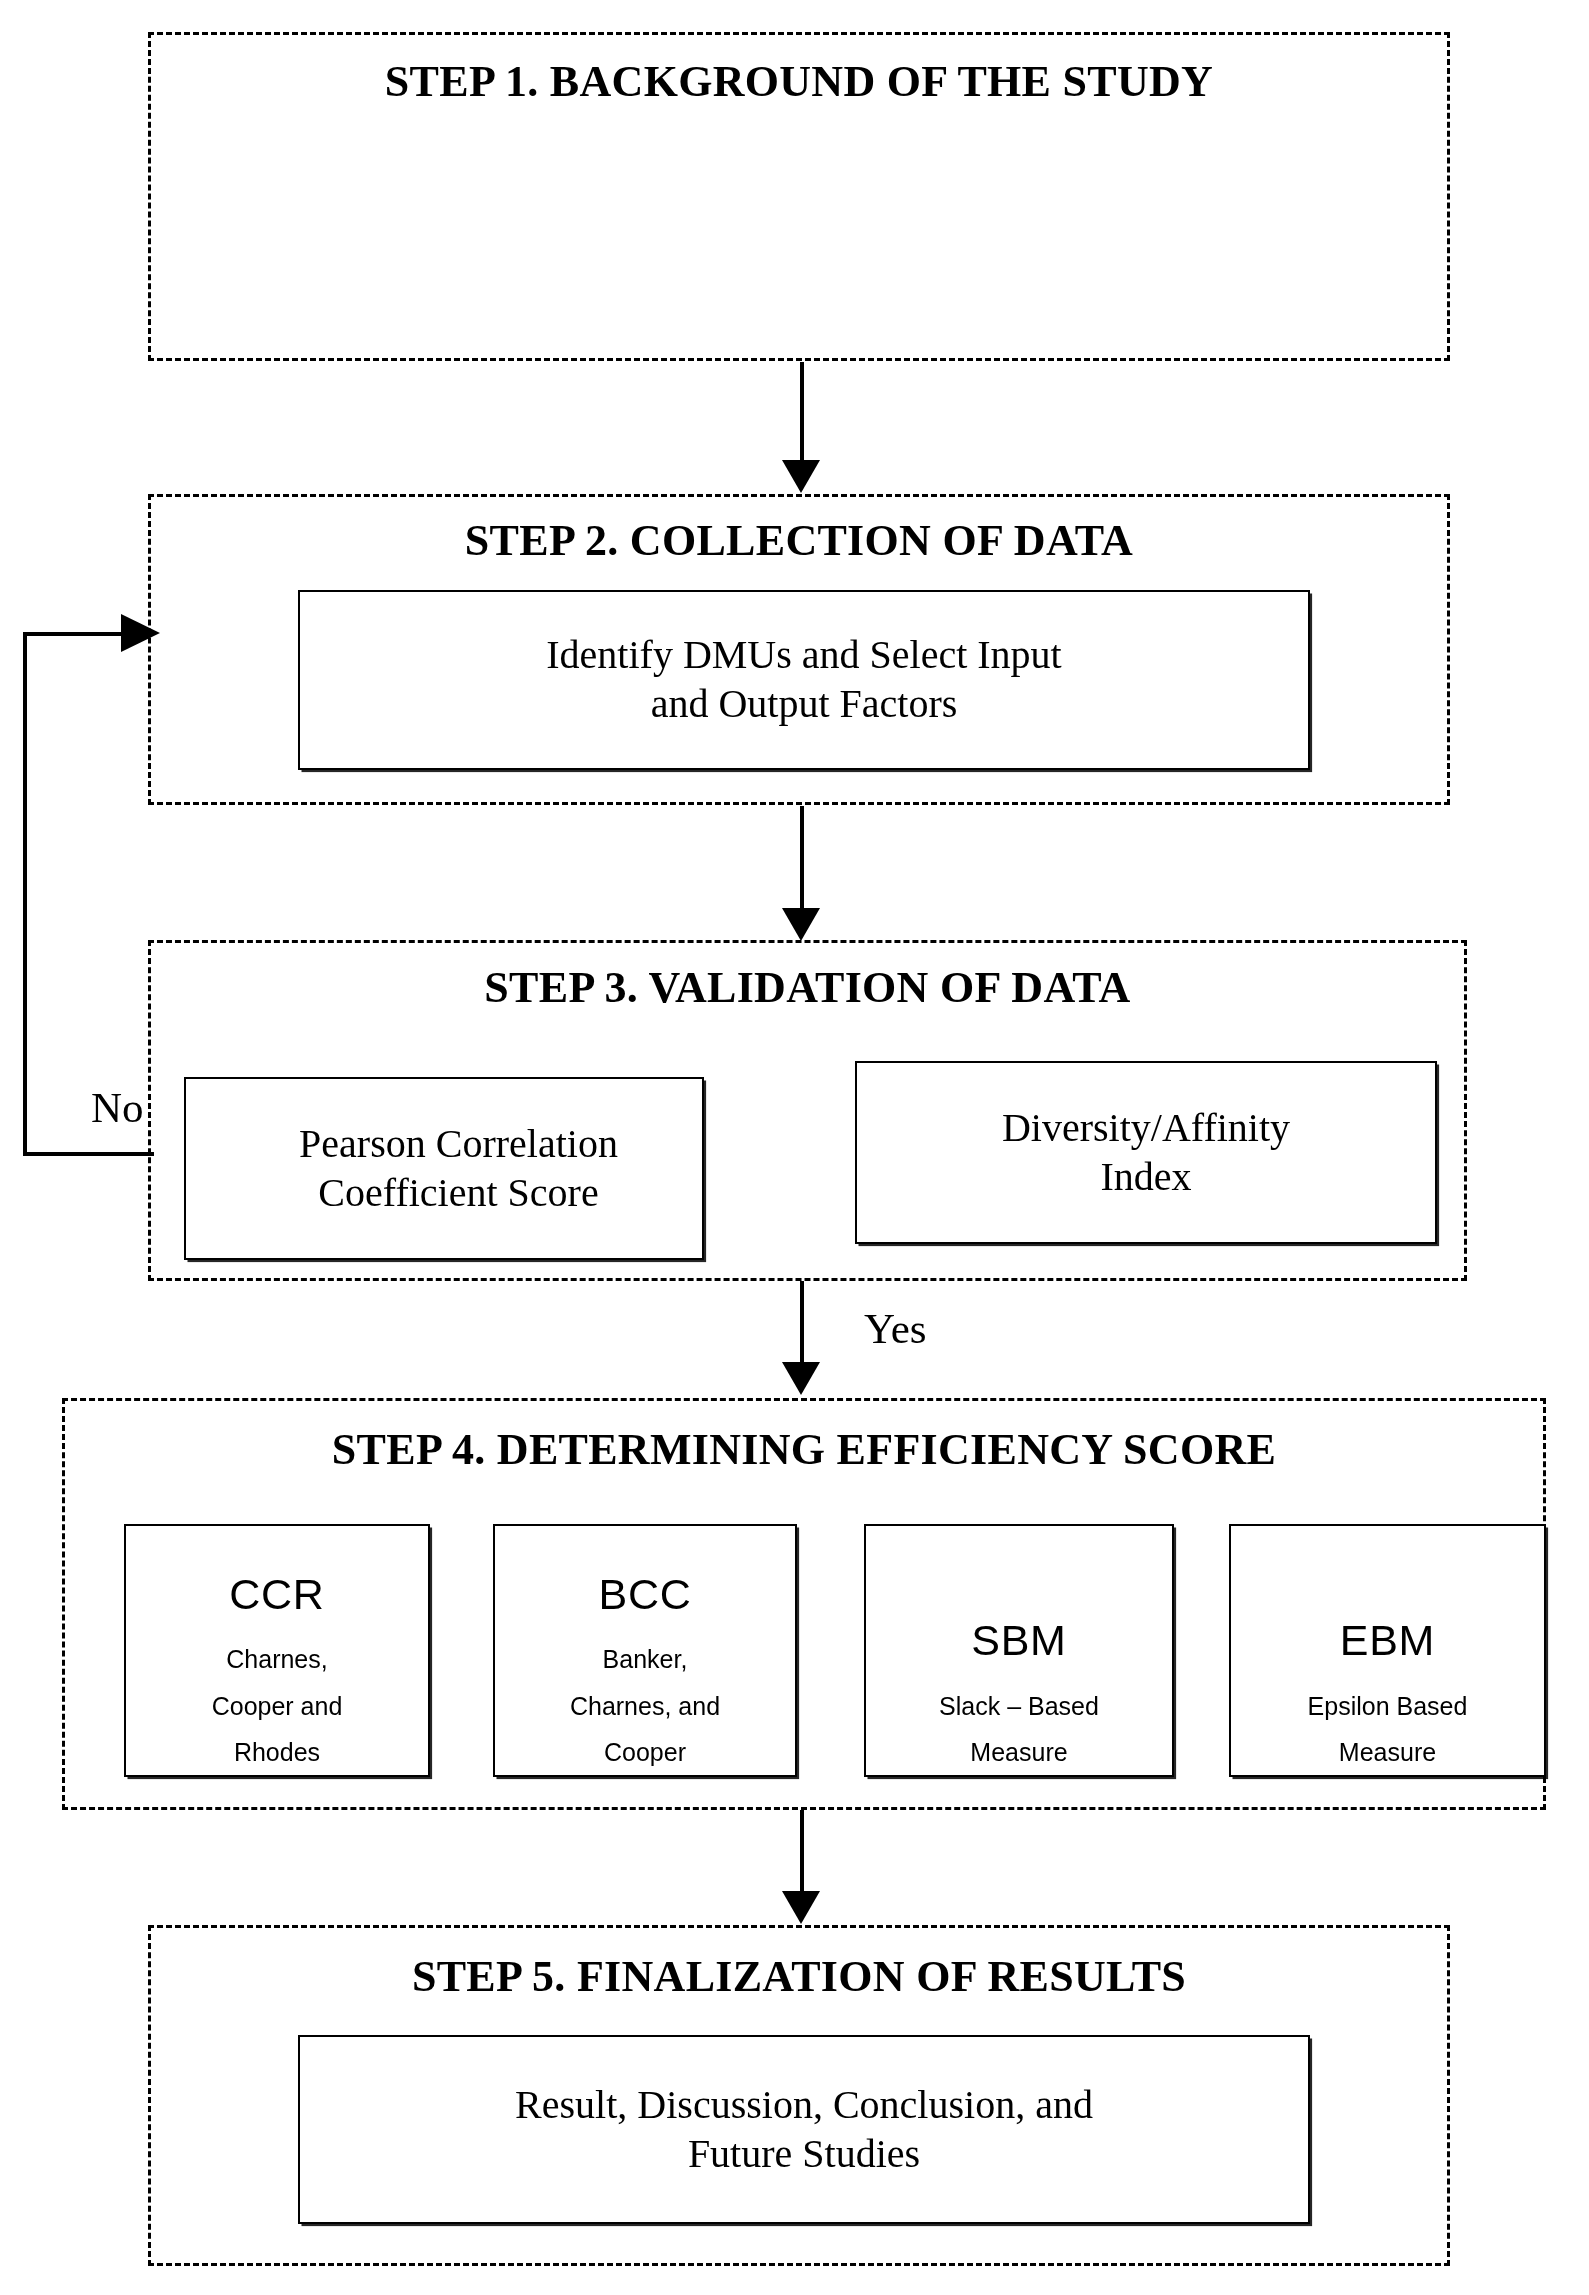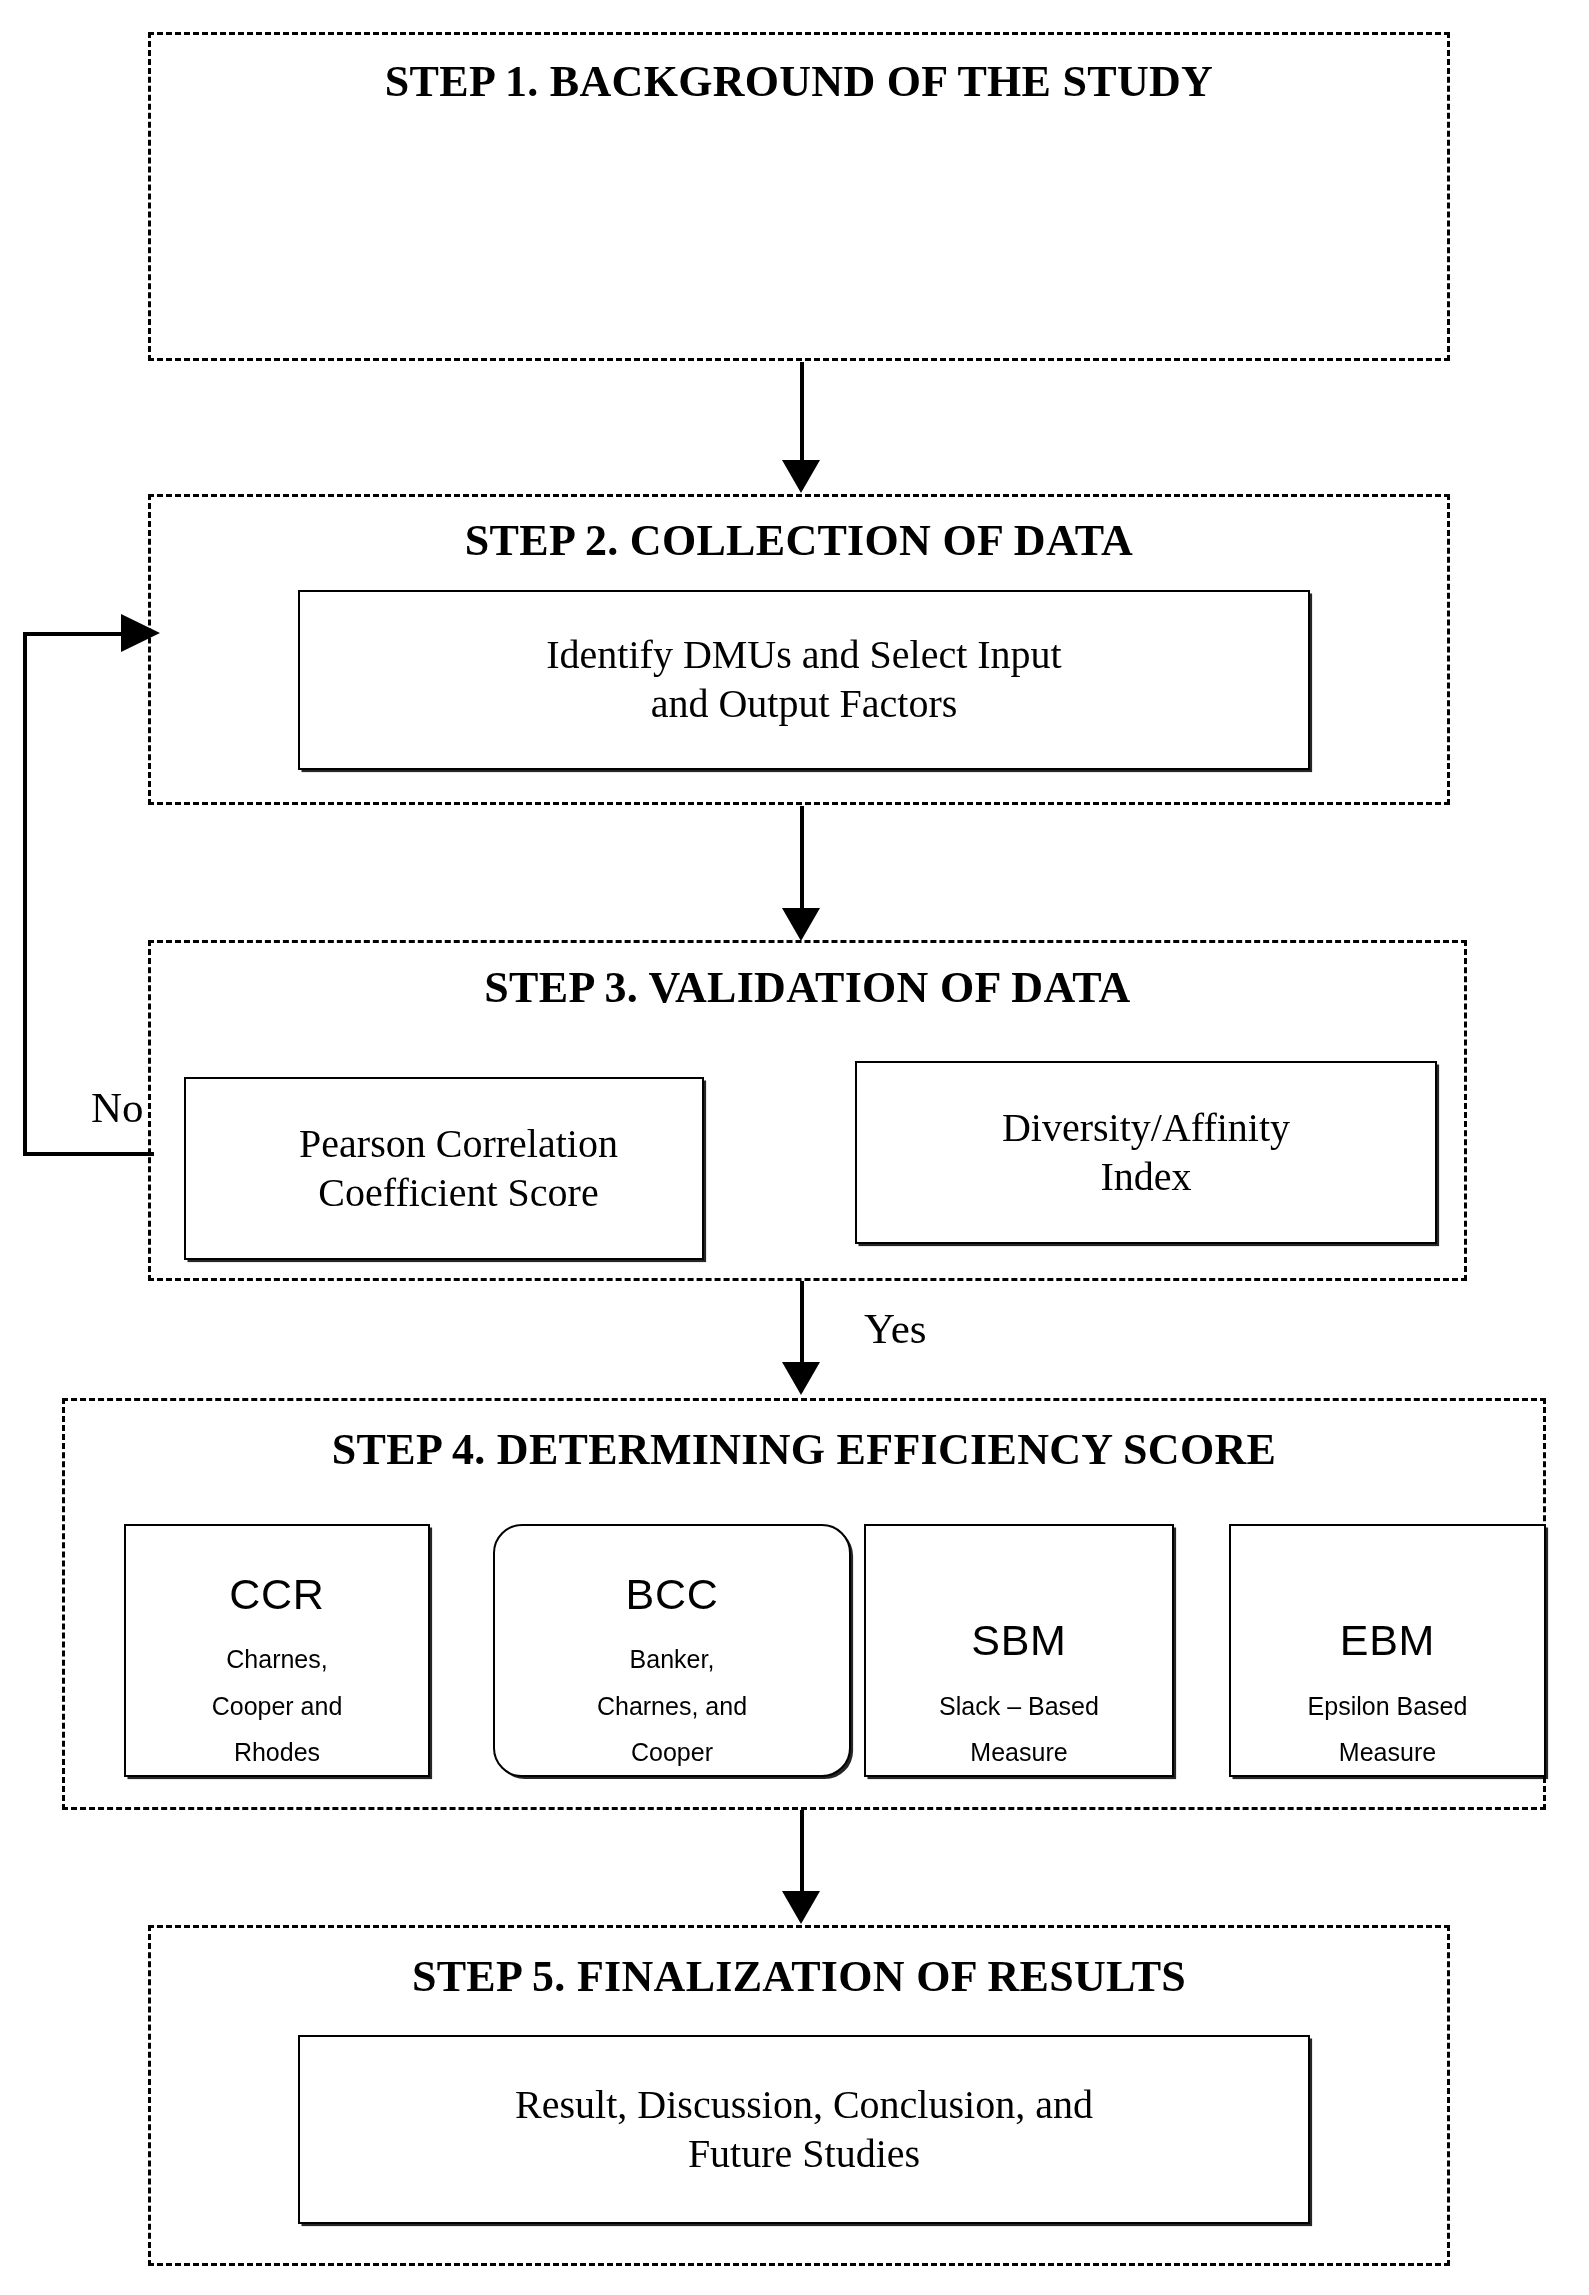--- a/index.html
+++ b/index.html
@@ -171,21 +171,21 @@
   <div class="edge-label" style="left:864px; top:1307px;">Yes</div>
 
   <div class="step-box" style="left:62px; top:1398px; width:1484px; height:412px;">
     <div class="step-title" style="top:26px;">STEP 4. DETERMINING EFFICIENCY SCORE</div>
     <div class="method-box" style="left:59px; top:123px; width:306px; height:253px;">
       <div class="method-acronym">CCR</div>
       <div class="method-desc">Charnes,
 Cooper and
 Rhodes</div>
     </div>
-    <div class="method-box" style="left:428px; top:123px; width:358px; height:253px;border-radius:29px;">
+    <div class="method-box" style="left:428px; top:123px; width:304px; height:253px;">
       <div class="method-acronym">BCC</div>
       <div class="method-desc">Banker,
 Charnes, and
 Cooper</div>
     </div>
     <div class="method-box" style="left:799px; top:123px; width:310px; height:253px;">
       <div class="method-acronym">SBM</div>
       <div class="method-desc">Slack – Based
 Measure</div>
     </div>

